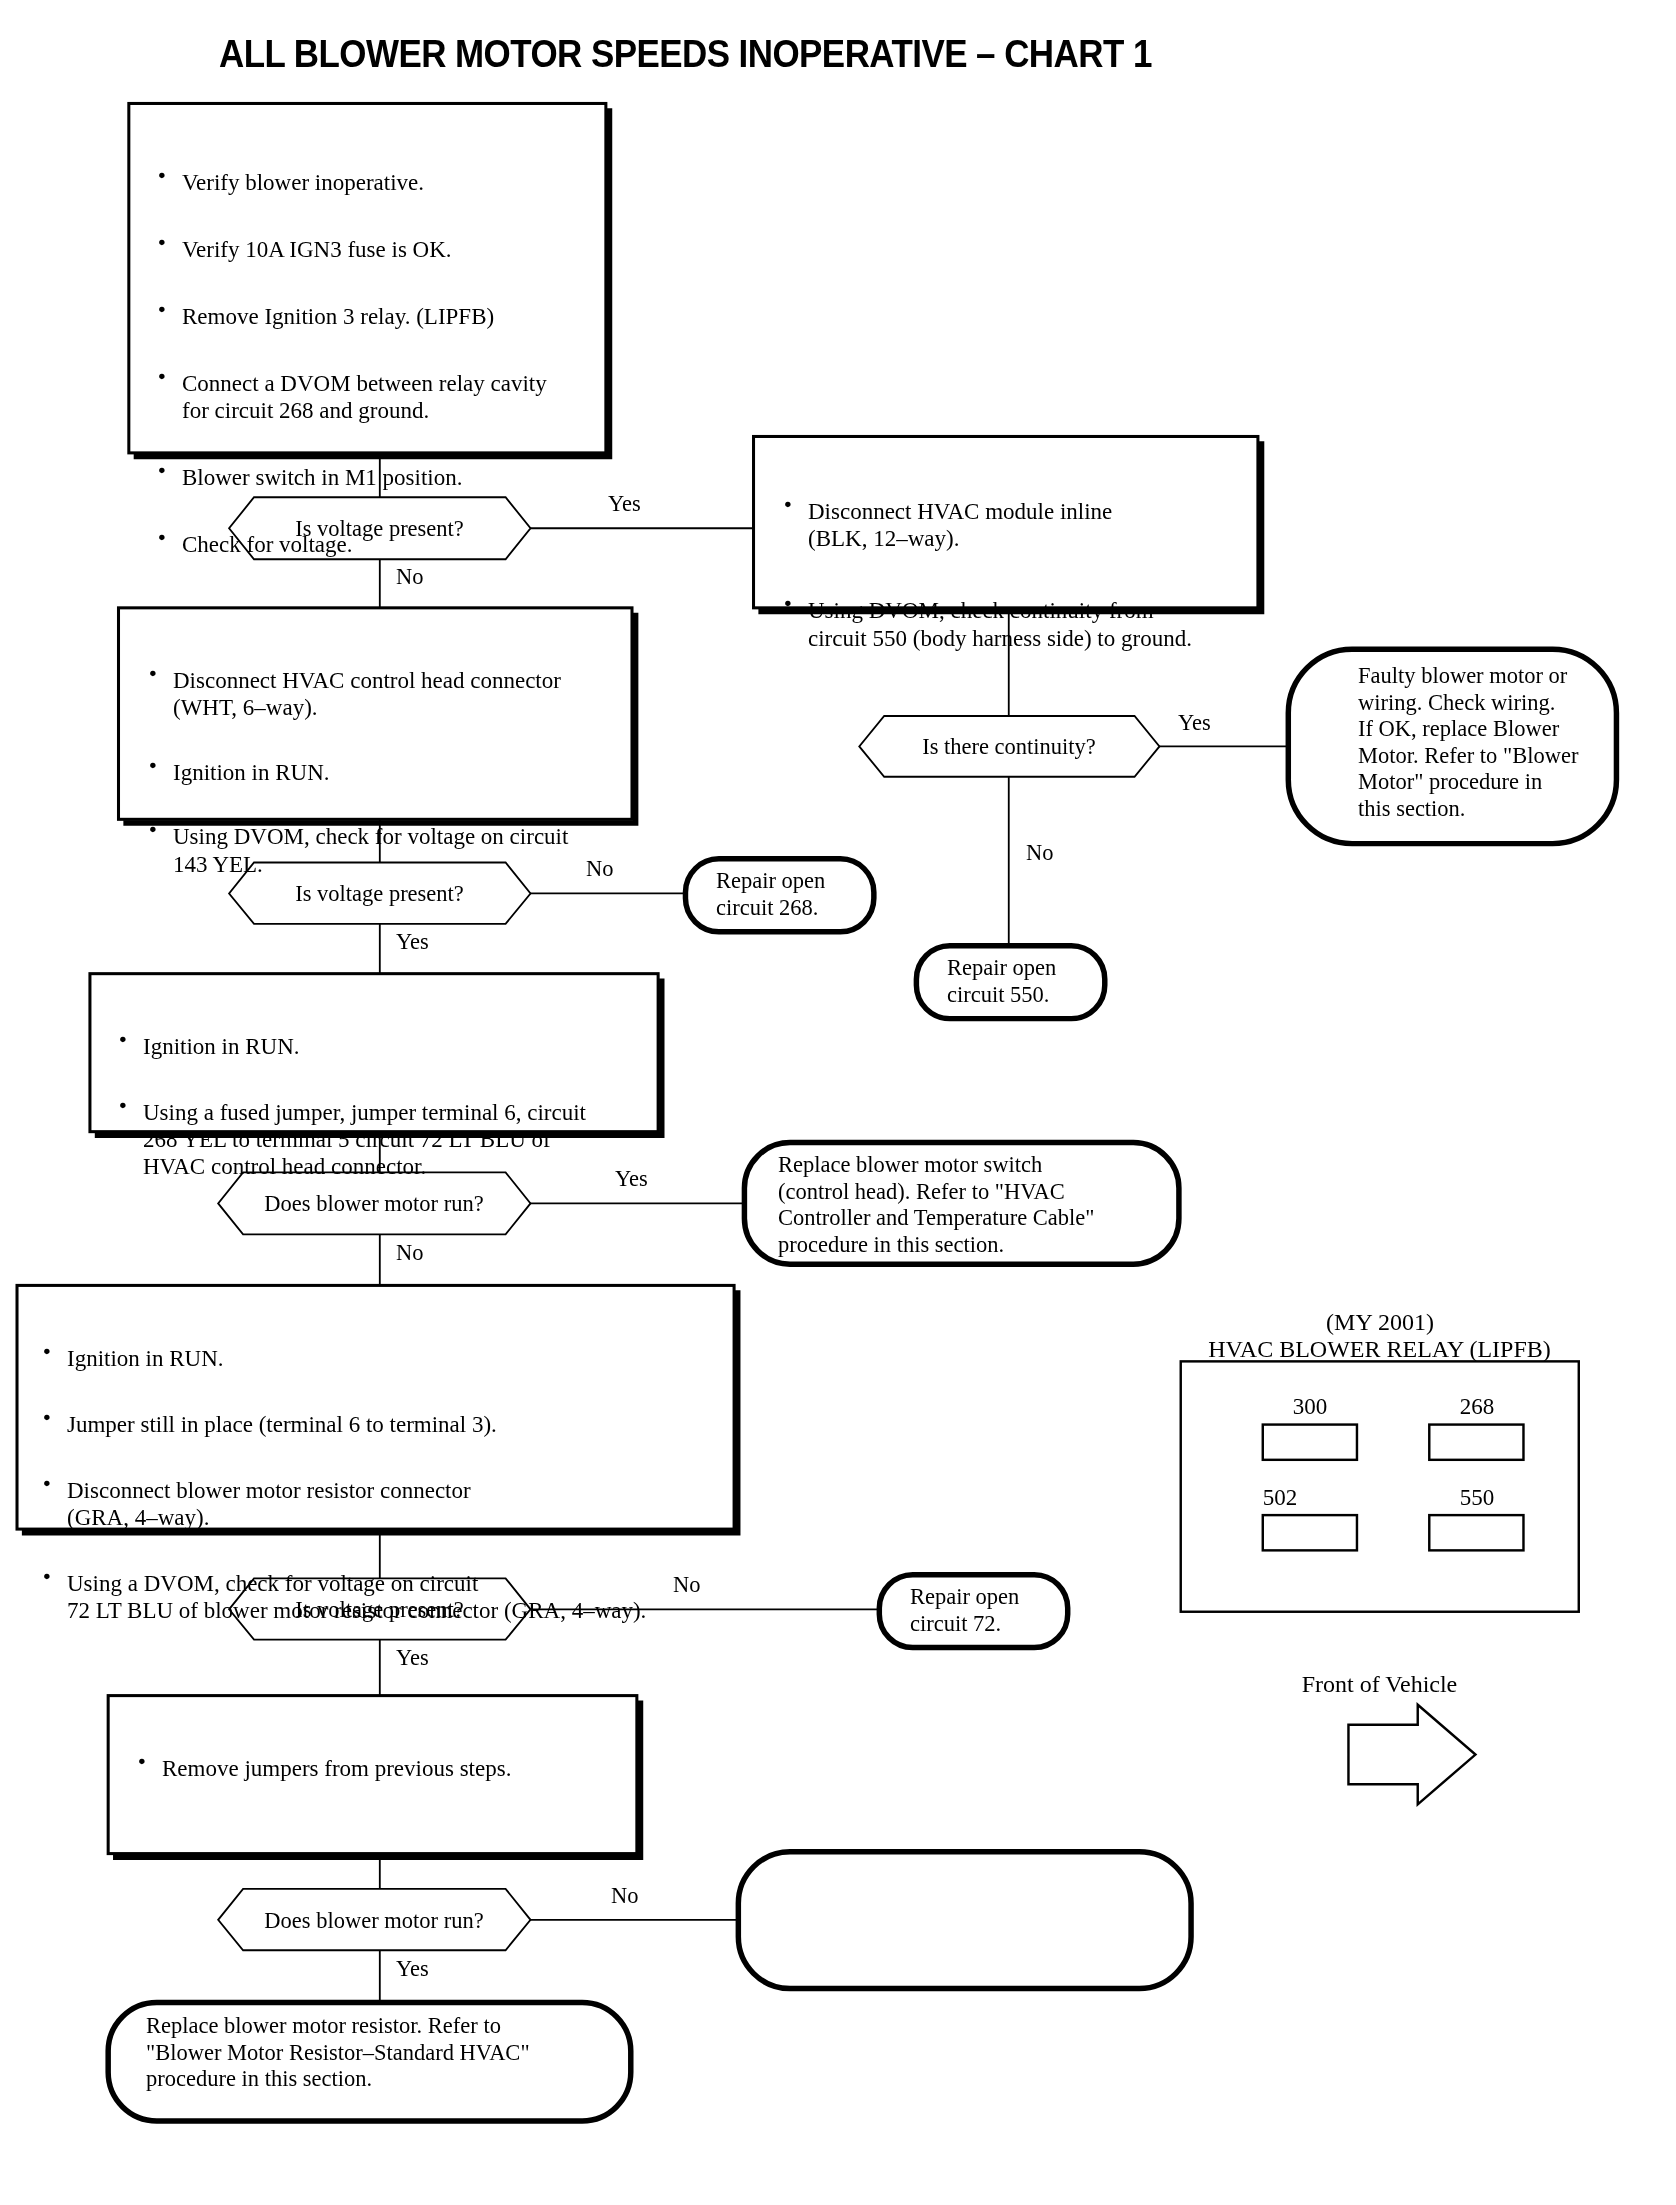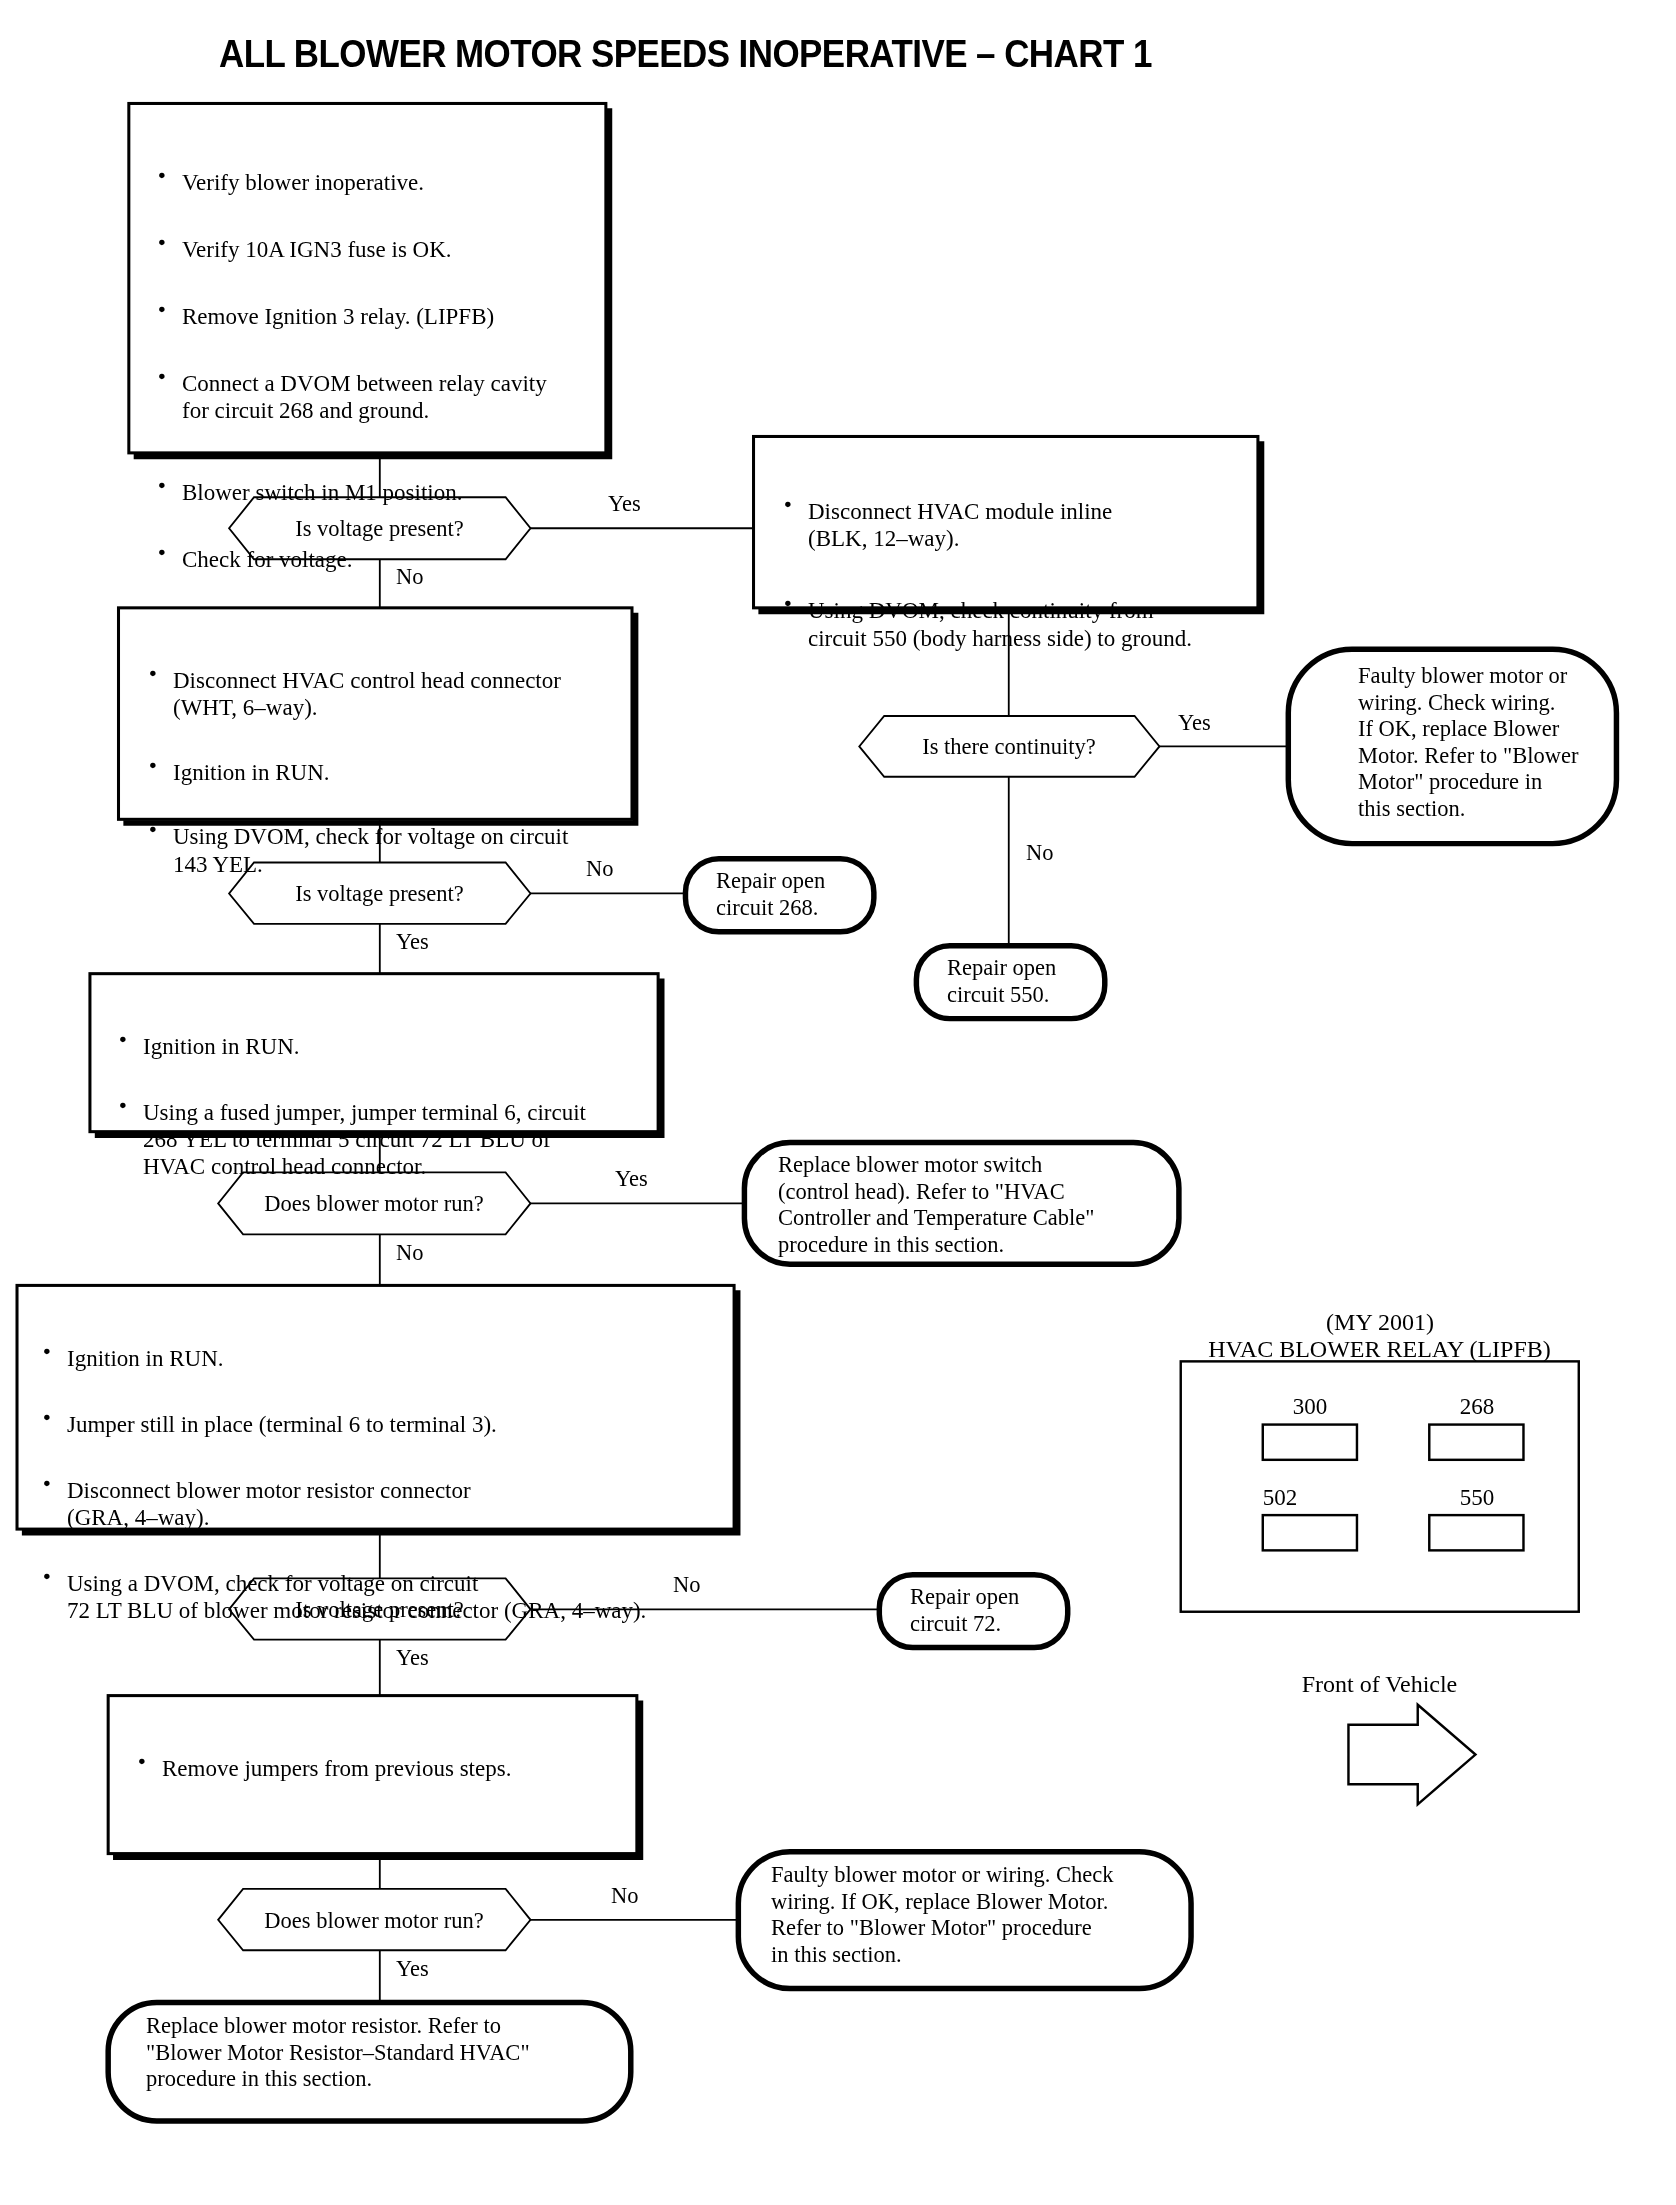--- a/index.html
+++ b/index.html
@@ -148,21 +148,21 @@
 
   <div class="tx title" style="left:219px;top:32px;width:1246px;">ALL BLOWER MOTOR SPEEDS INOPERATIVE – CHART 1</div>
 
   <div class="tx" style="left:153px;top:115px;width:444px;">
     <ul class="bl">
       <li style="margin-top:8.5px">Verify blower inoperative.</li>
       <li style="margin-top:17px">Verify 10A IGN3 fuse is OK.</li>
       <li style="margin-top:17px">Remove Ignition 3 relay. (LIPFB)</li>
       <li style="margin-top:17px">Connect a DVOM between relay cavity
 for circuit 268 and ground.</li>
-      <li style="margin-top:32px">Blower switch in M1 position.</li>
+      <li style="margin-top:17px">Blower switch in M1 position.</li>
       <li style="margin-top:17px">Check for voltage.</li>
     </ul>
   </div>
 
   <div class="tx" style="left:779px;top:449px;width:480px;">
     <ul class="bl">
       <li style="margin-top:3.6px">Disconnect HVAC module inline
 (BLK, 12–way).</li>
       <li style="margin-top:22px">Using DVOM, check continuity from
 circuit 550 (body harness side) to ground.</li>
@@ -239,24 +239,20 @@
 circuit 550.</div>
 
   <div class="tx term" style="left:778px;top:1152px;width:401px;">Replace blower motor switch
 (control head). Refer to "HVAC
 Controller and Temperature Cable"
 procedure in this section.</div>
 
   <div class="tx term" style="left:910px;top:1584px;width:164px;">Repair open
 circuit 72.</div>
 
-  <div class="tx term" style="left:771px;top:1862px;width:419px;">Faulty blower motor or wiring. Check
-wiring. If OK, replace Blower Motor.
-Refer to "Blower Motor" procedure
-in this section.</div>
 
   <div class="tx term" style="left:146px;top:2013px;width:486px;">Replace blower motor resistor. Refer to
 "Blower Motor Resistor–Standard HVAC"
 procedure in this section.</div>
 
   <div class="tx relayttl" style="left:1181px;top:1308px;width:398px;">(MY 2001)</div>
   <div class="tx relayttl" style="left:1138px;top:1335px;width:483px;">HVAC BLOWER RELAY (LIPFB)</div>
 
   <div class="tx pin" style="left:1263px;top:1393px;width:94px;">300</div>
   <div class="tx pin" style="left:1430px;top:1393px;width:94px;">268</div>

